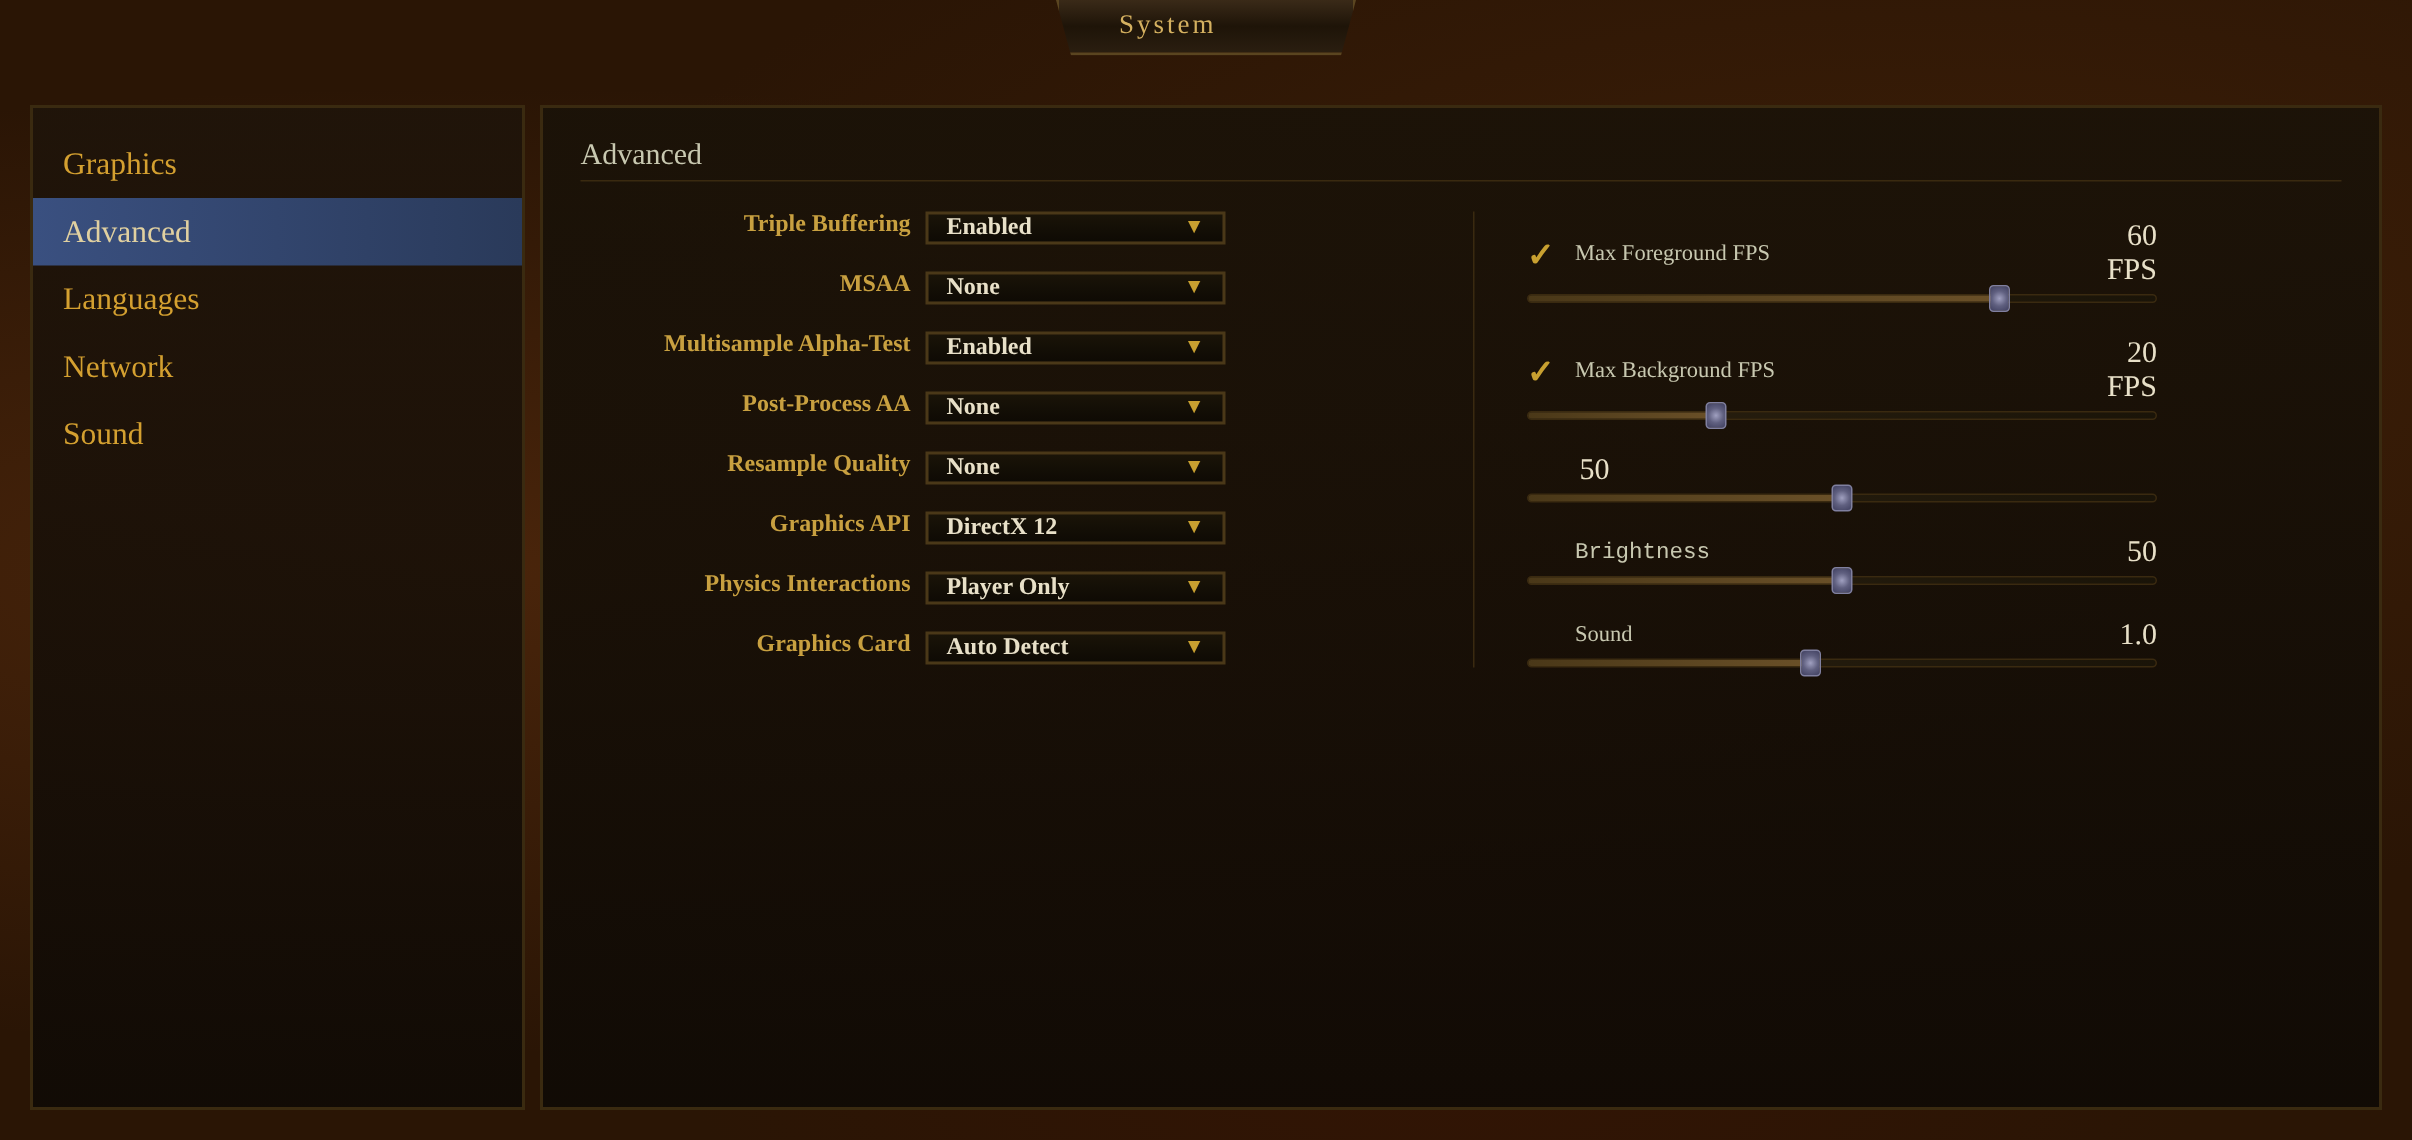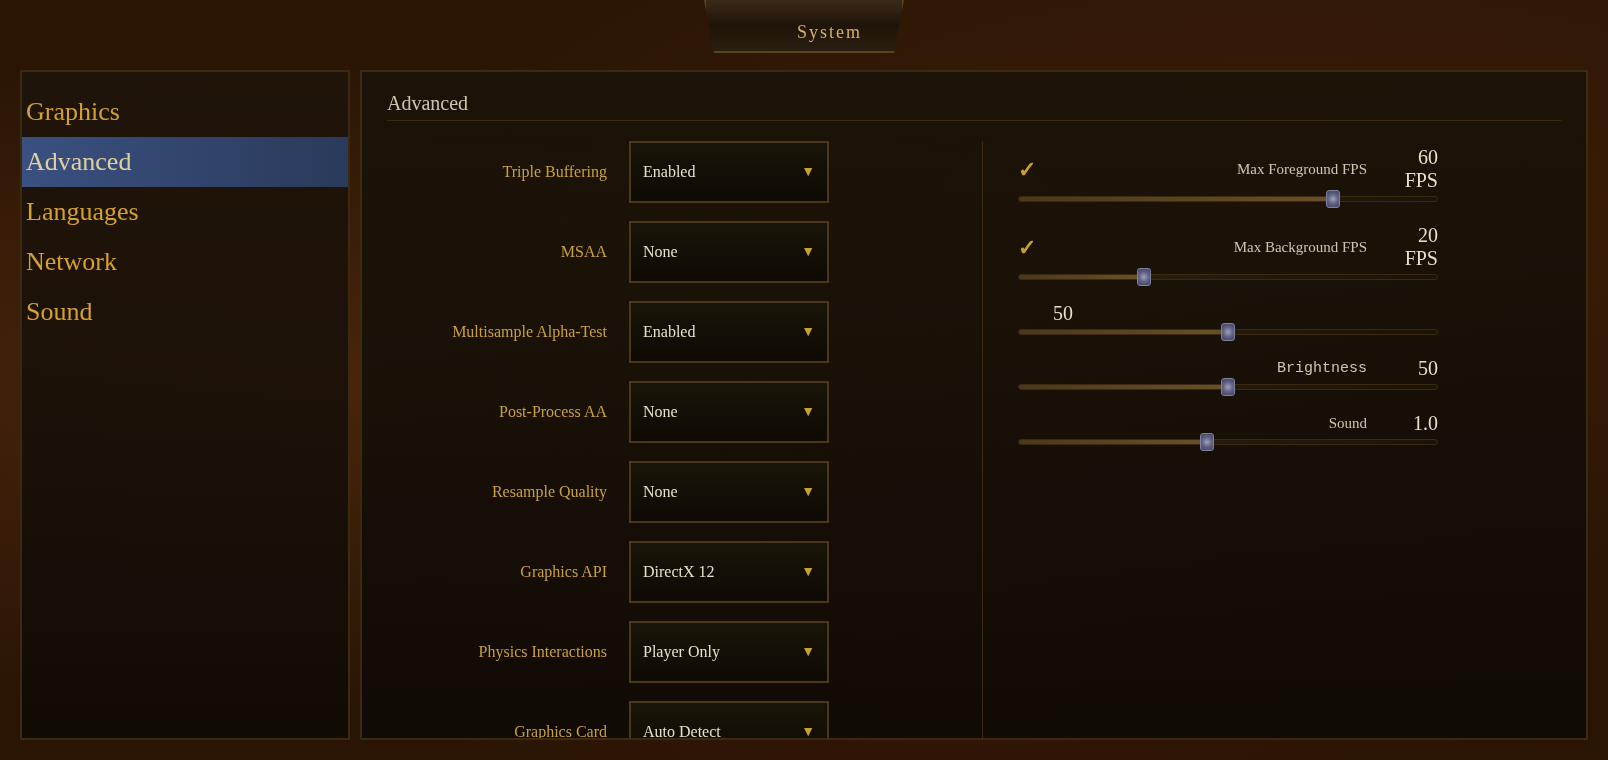--- a/index.html
+++ b/index.html
@@ -29,24 +29,24 @@
       top: 0;
       left: 50%;
       transform: translateX(-50%);
       z-index: 10;
     }
 
     .title-box {
       background: linear-gradient(180deg, #3a2a18 0%, #1e1408 50%, #2a1e10 100%);
       border: 2px solid #5a4520;
       border-top: none;
-      padding: 22px 40px 8px;
+      padding: 6px 40px 8px;
       clip-path: polygon(0 0, 100% 0, 95% 100%, 5% 100%);
       min-width: 200px;
-      text-align: right;
+      text-align: left;
     }
 
     .title-text {
       color: #d4b060;
       font-size: 18px;
       letter-spacing: 2px;
     }
 
     
     .main-container {
@@ -62,22 +62,22 @@
     
     .sidebar {
       width: 330px;
       background: linear-gradient(180deg, rgba(30,20,10,0.85) 0%, rgba(15,10,5,0.9) 100%);
       border: 2px solid #3a2a10;
       padding: 15px 0;
       flex-shrink: 0;
     }
 
     .sidebar-item {
-      padding: 10px 4px;
-      font-size: 26px;
+      padding: 10px 20px;
+      font-size: 21px;
       cursor: pointer;
       color: #d4a030;
     }
 
     .sidebar-item.active {
       background: linear-gradient(90deg, #3a5080 0%, #2a3a5a 100%);
       color: #e0d0a0;
     }
 
     
@@ -99,37 +99,37 @@
 
     
     .settings-grid {
       display: flex;
       flex-direction: column;
       gap: 18px;
     }
 
     .setting-row {
       display: flex;
-      align-items: center;
-      gap: 22px;
+      gap: 10px;
+      font-weight: bold;
     }
 
     .setting-label {
       color: #c8a040;
       font-size: 16px;
       text-align: right;
       width: 220px;
       flex-shrink: 0;
     }
 
     
     .dropdown {
       background: linear-gradient(180deg, #1a1408 0%, #0e0a04 100%);
       border: 2px solid #4a3818;
-      padding: 20px 12px;
+      padding: 0 12px;
       min-width: 200px;
       display: flex;
       align-items: center;
       justify-content: space-between;
       cursor: pointer;
       color: #e8e0c8;
       font-size: 16px;
       font-family: 'Georgia', serif;
     }
 
@@ -219,21 +219,20 @@
 
     .divider-line {
       width: 1px;
       background: #3a2a10;
       margin: 0 5px;
     }
 
     .slider-only-label {
       color: #c8c8b0;
       font-size: 15px;
-      text-align: right;
       padding-right: 8px;
       flex: 1;
     }
 
     .slider-row-horizontal {
       display: flex;
       align-items: center;
       gap: 6px;
       width: 100%;
     }

